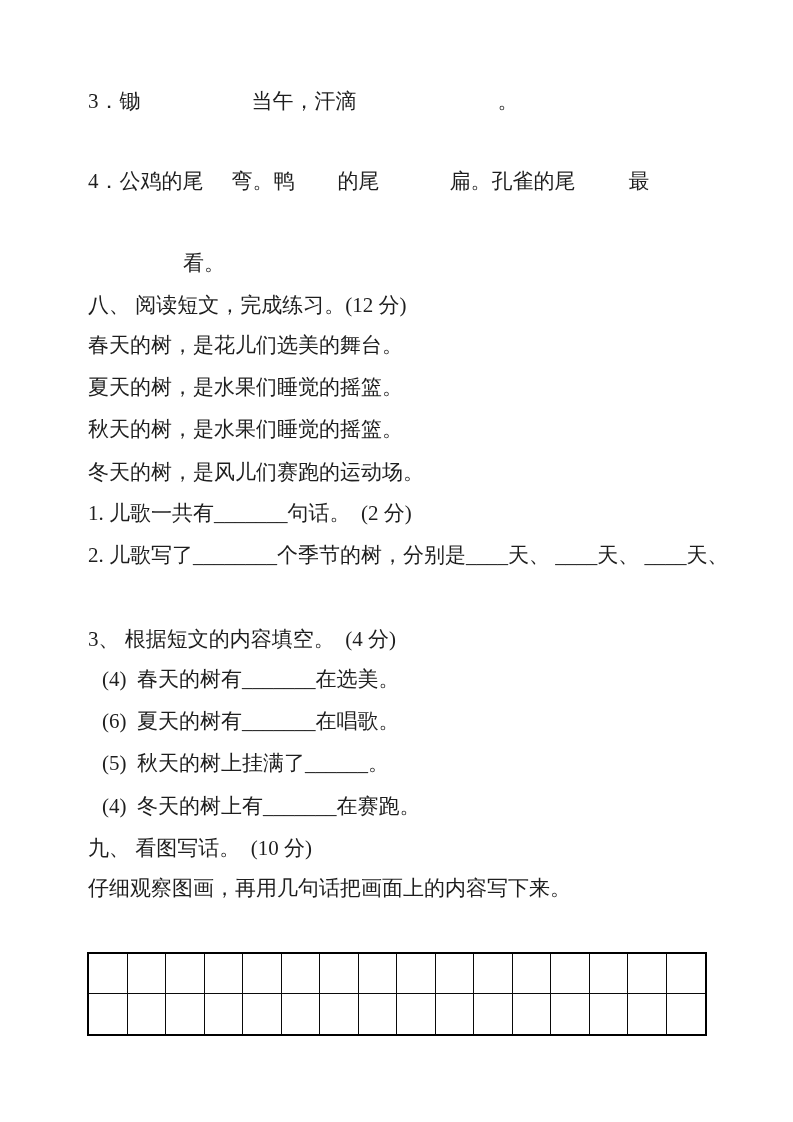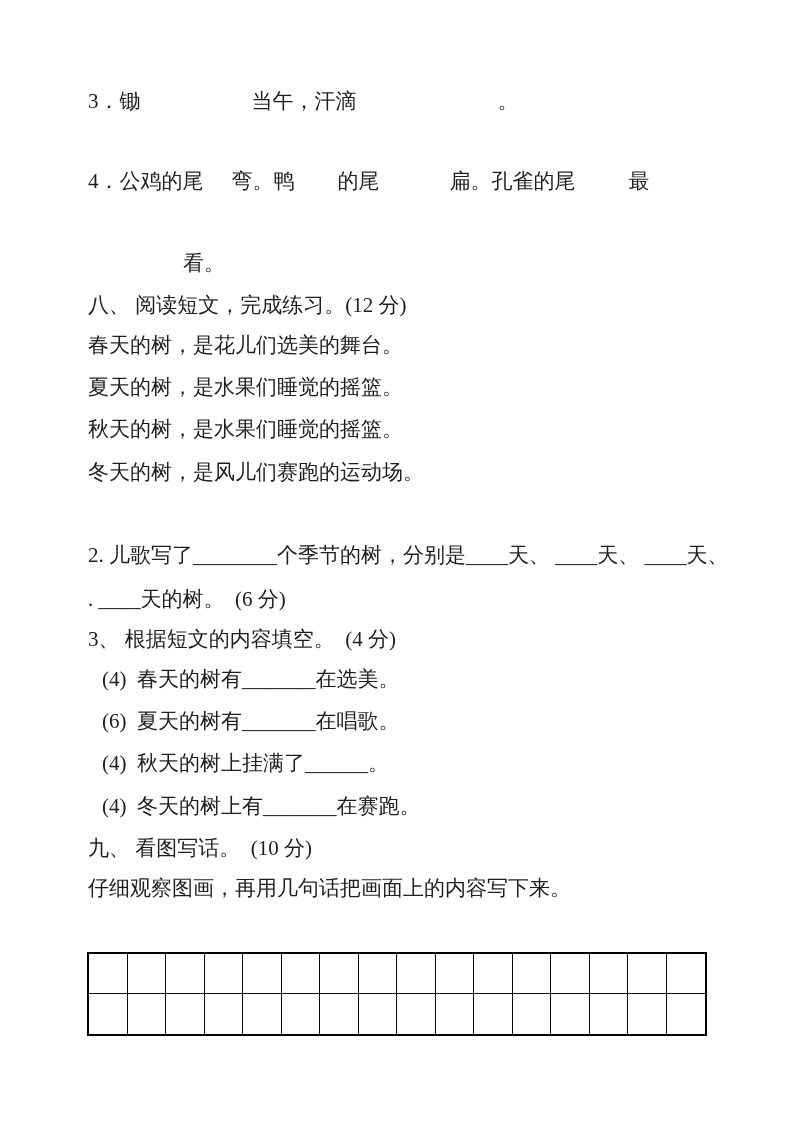--- a/index.html
+++ b/index.html
@@ -86,26 +86,26 @@
   <div class="line l-item4"><span>4．公鸡的尾</span><span class="gap g-i4a"></span><span>弯。鸭</span><span class="gap g-i4b"></span><span>的尾</span><span class="gap g-i4c"></span><span>扁。孔雀的尾</span><span class="gap g-i4d"></span><span>最</span></div>
 
   <div class="line l-item4cont">看。</div>
 
   <div class="line l-h8">八、 阅读短文，完成练习。(12 分)</div>
   <div class="line l-poem1">春天的树，是花儿们选美的舞台。</div>
   <div class="line l-poem2">夏天的树，是水果们睡觉的摇篮。</div>
   <div class="line l-poem3">秋天的树，是水果们睡觉的摇篮。</div>
   <div class="line l-poem4">冬天的树，是风儿们赛跑的运动场。</div>
 
+  <div class="line l-q1">1. 儿歌一共有_______句话。  (2 分)</div>
   <div class="line l-q2a">2. 儿歌写了________个季节的树，分别是____天、 ____天、 ____天、</div>
-  <div class="line l-q2b">. ____天的树。  (6 分)</div>
   <div class="line l-q3h">3、 根据短文的内容填空。  (4 分)</div>
   <div class="line l-q3i1">(4)  春天的树有_______在选美。</div>
   <div class="line l-q3i2">(6)  夏天的树有_______在唱歌。</div>
-  <div class="line l-q3i3">(4)  秋天的树上挂满了______。</div>
+  <div class="line l-q3i3">(5)  秋天的树上挂满了______。</div>
   <div class="line l-q3i4">(4)  冬天的树上有_______在赛跑。</div>
 
   <div class="line l-h9">九、 看图写话。  (10 分)</div>
   <div class="line l-instruction">仔细观察图画，再用几句话把画面上的内容写下来。</div>
 
   <div class="writing-grid" style="grid-template-columns: repeat(16, 1fr); border-color: rgb(0, 0, 0);">
       <div class="grid-cell"></div>
       <div class="grid-cell"></div>
       <div class="grid-cell"></div>
       <div class="grid-cell"></div>

